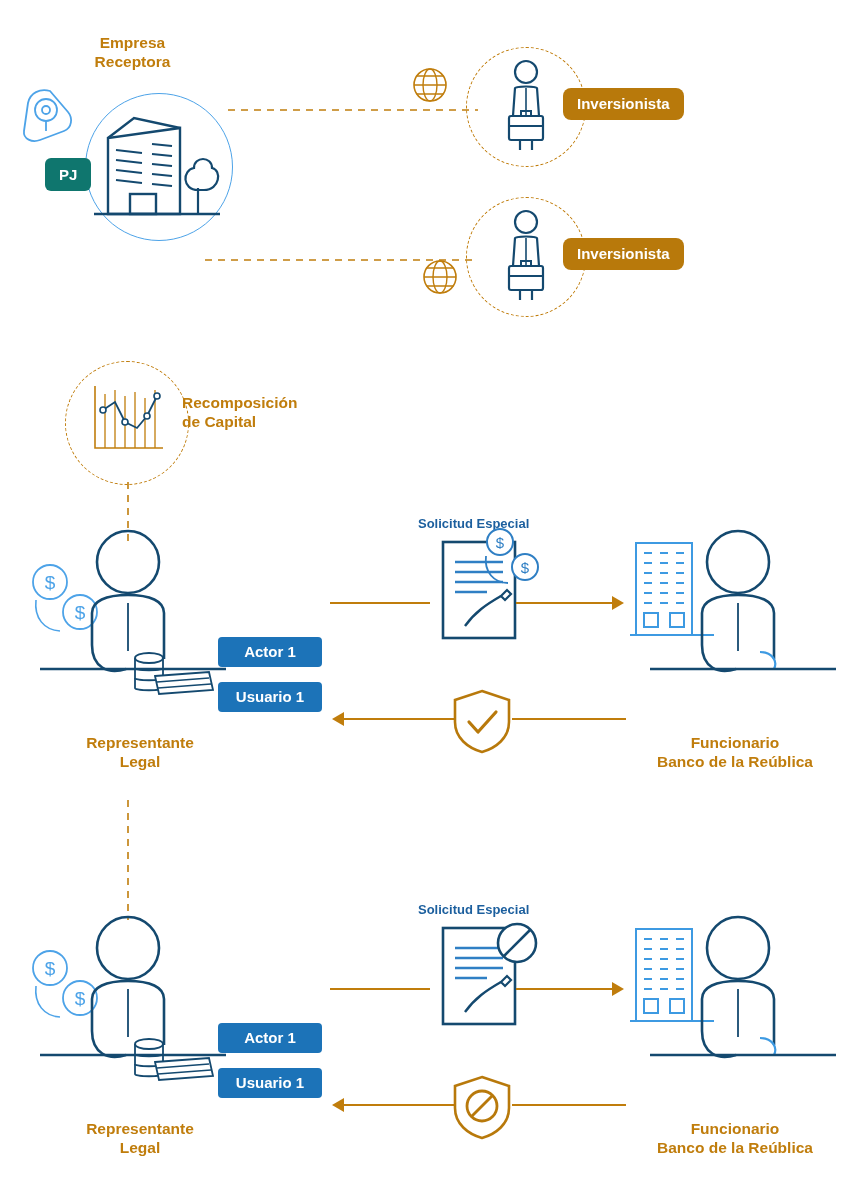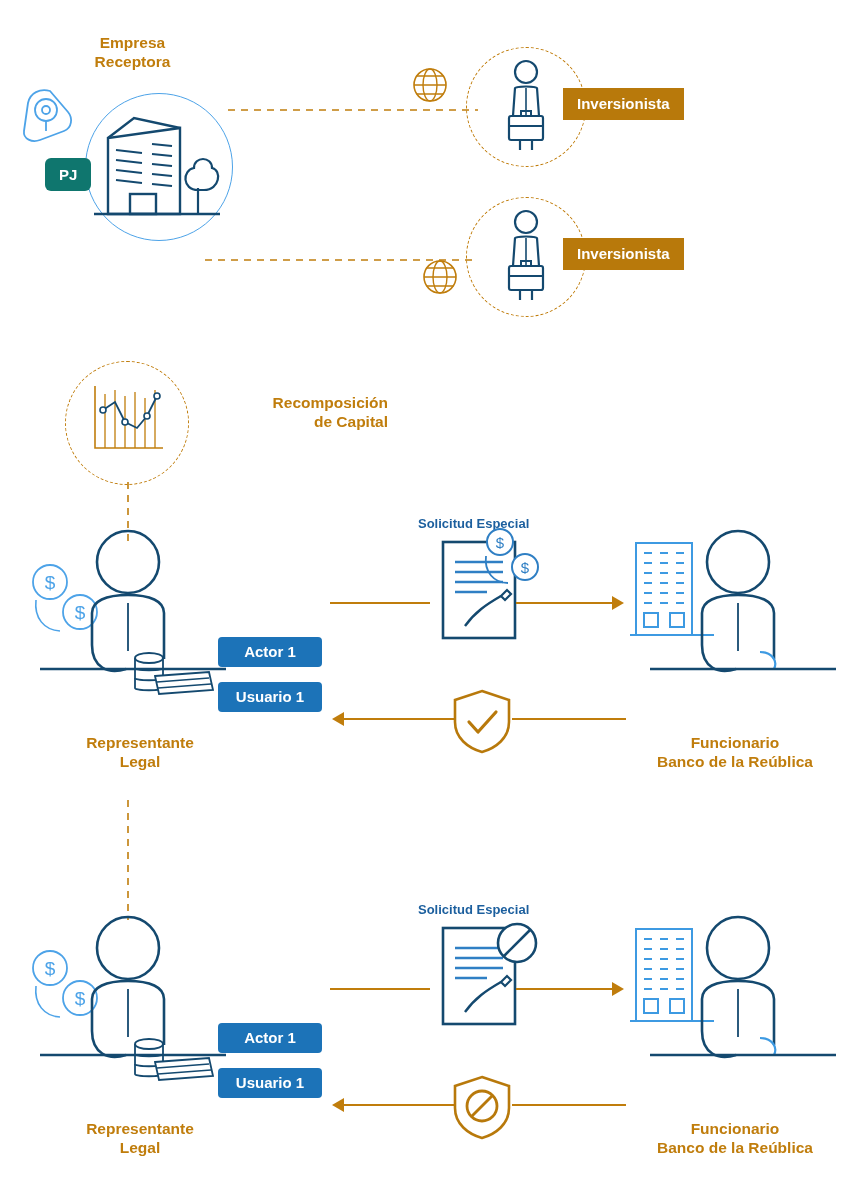--- a/index.html
+++ b/index.html
@@ -33,21 +33,21 @@
     text-align: center;
     white-space: pre-line;
   }
   .badge {
     position: absolute;
     background: #b8790b;
     color: #ffffff;
     font-size: 15px;
     font-weight: 700;
     padding: 7px 14px 8px 14px;
-    border-radius: 0;
+    border-radius: 8px;
     white-space: nowrap;
   }
   .badge-blue {
     position: absolute;
     background: #1c73b8;
     color: #ffffff;
     font-size: 15px;
     font-weight: 700;
     padding: 6px 14px 7px 14px;
     border-radius: 4px;
@@ -162,21 +162,21 @@
   <div class="dashed-circle" style="left:65px; top:361px; width:122px; height:122px;"></div>
   <svg class="node" style="left:91px; top:384px;" width="74" height="76" viewBox="0 0 74 76">
     <path d="M4 2 L4 64 L72 64" stroke="#c07d0c" stroke-width="1.6" fill="none"></path>
     <path d="M14 10 L14 64 M24 6 L24 64 M34 12 L34 64 M44 8 L44 64 M54 14 L54 64 M64 6 L64 64" stroke="#c07d0c" stroke-width="1.3" fill="none"></path>
     <path d="M12 26 L24 18 L34 38 L46 44 L56 32 L66 12" stroke="#14496f" stroke-width="1.8" fill="none"></path>
     <circle cx="12" cy="26" r="3" fill="#ffffff" stroke="#14496f" stroke-width="1.6"></circle>
     <circle cx="34" cy="38" r="3" fill="#ffffff" stroke="#14496f" stroke-width="1.6"></circle>
     <circle cx="56" cy="32" r="3" fill="#ffffff" stroke="#14496f" stroke-width="1.6"></circle>
     <circle cx="66" cy="12" r="3" fill="#ffffff" stroke="#14496f" stroke-width="1.6"></circle>
   </svg>
-  <div class="label" style="left:213px; top:393px; width:175px; text-align:right;">Recomposición
+  <div class="label" style="left:182px; top:393px; width:175px; text-align:left;">Recomposición
 de Capital</div>
 
   <svg class="node" style="left:118px; top:482px;" width="20" height="60" viewBox="0 0 20 60">
     <path d="M10 0 L10 60" stroke="#c07d0c" stroke-width="1.6" stroke-dasharray="7 6" fill="none"></path>
   </svg>
 
   <svg class="node" style="left:118px; top:800px;" width="20" height="120" viewBox="0 0 20 120">
     <path d="M10 0 L10 120" stroke="#c07d0c" stroke-width="1.6" stroke-dasharray="7 6" fill="none"></path>
   </svg>
 

